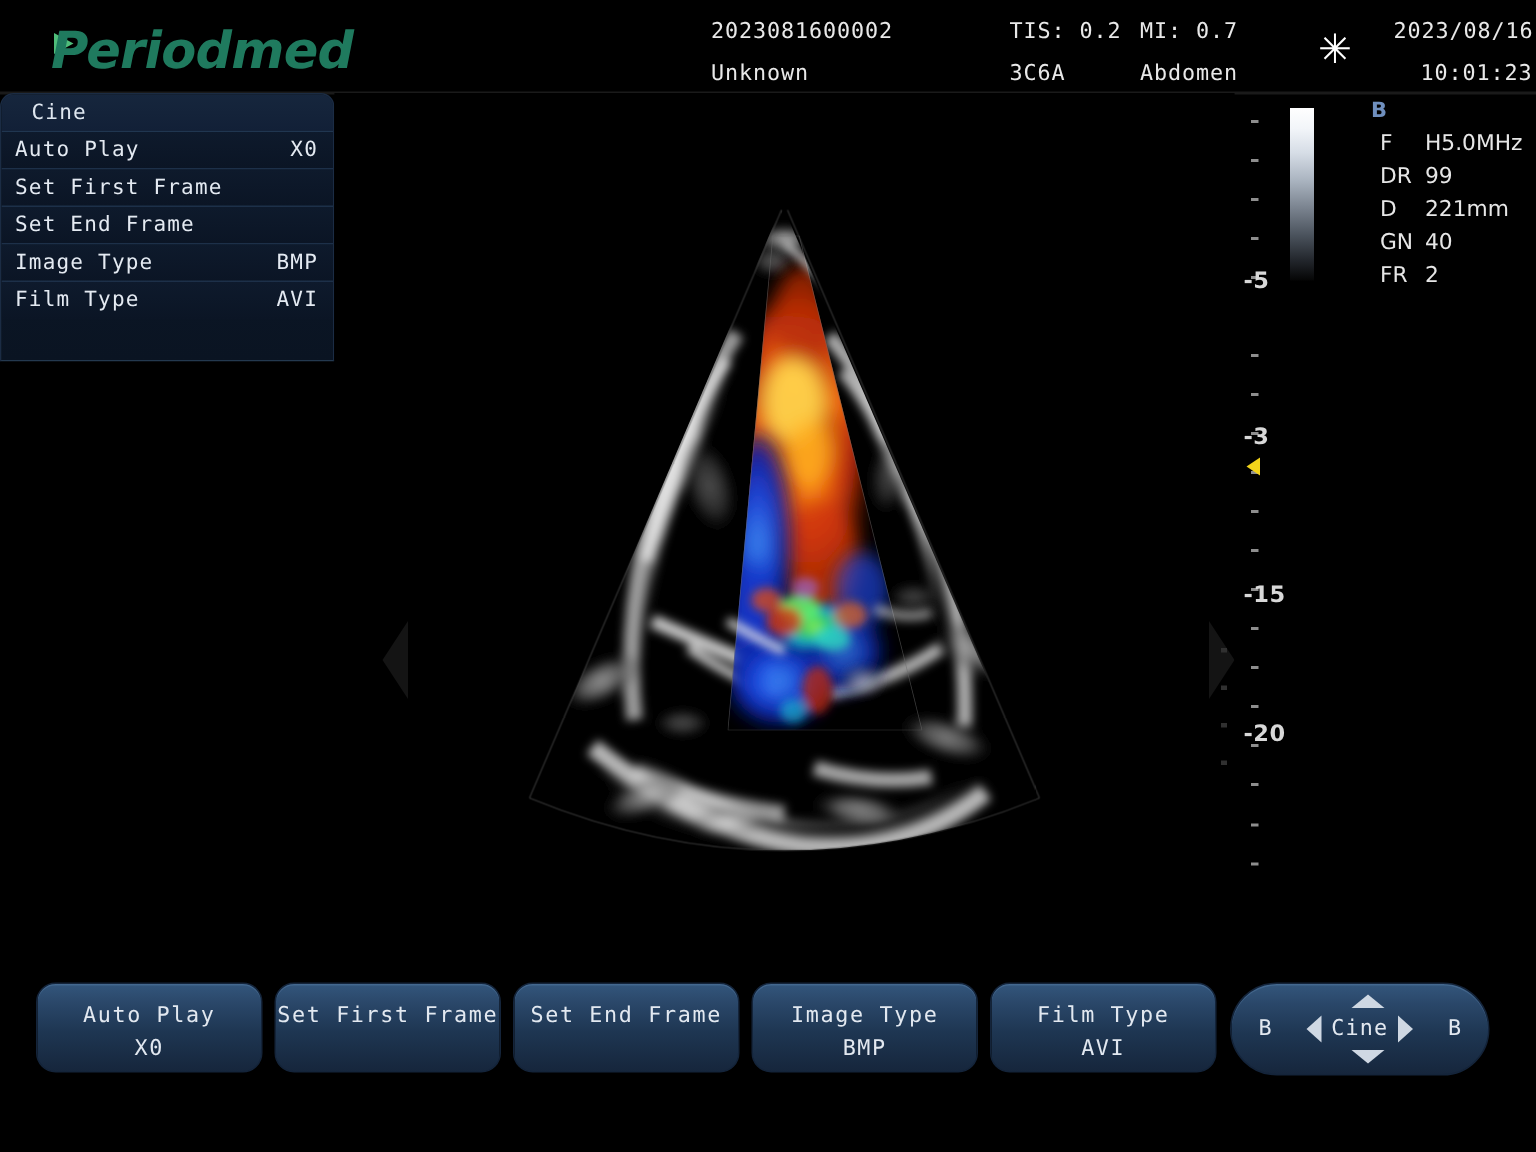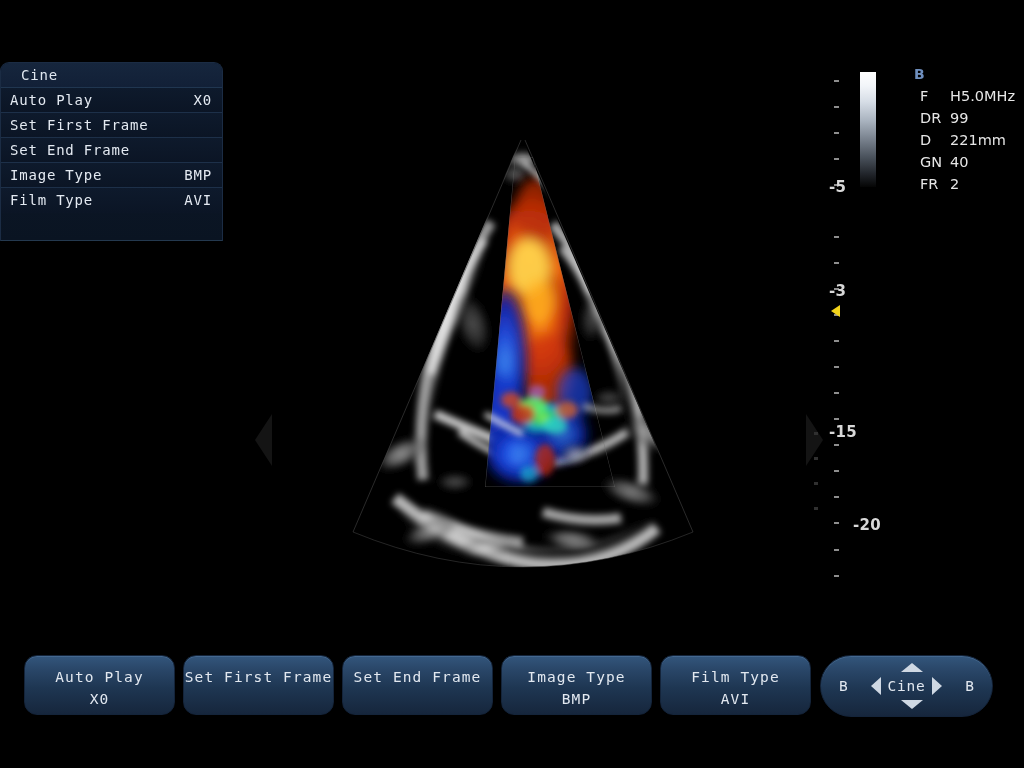--- a/index.html
+++ b/index.html
@@ -273,20 +273,40 @@
     position: absolute; left: 5px; top: 11px;
     color: #d4d4d4; font-size: 14.5px; letter-spacing: 0.8px;
     font-family: "DejaVu Sans Mono", "Liberation Mono", monospace;
   }
 </style>
 </head>
 <body>
 
 <div id="screen">
 
+  <div id="header">
+    <div id="logo-tri"></div>
+    <div id="logo">Periodmed</div>
+
+    <div class="hdr-cell hdr-row1" style="left:474px;">2023081600002</div>
+    <div class="hdr-cell hdr-row2" style="left:474px;">Unknown</div>
+
+    <div class="hdr-cell hdr-row1" style="left:673px;">TIS: 0.2</div>
+    <div class="hdr-cell hdr-row2" style="left:673px;">3C6A</div>
+
+    <div class="hdr-cell hdr-row1" style="left:760px;">MI: 0.7</div>
+    <div class="hdr-cell hdr-row2" style="left:760px;">Abdomen</div>
+
+    <div id="snow-icon">✳</div>
+
+    <div class="hdr-cell hdr-row1" style="left:929px;">2023/08/16</div>
+    <div class="hdr-cell hdr-row2" style="left:947px;">10:01:23</div>
+
+    <div id="hdr-sep"></div>
+  </div>
 
   <div id="menu-panel">
     <div id="menu-title-row">
       <span class="m-label">Cine</span>
     </div>
 
     <div class="menu-row">
       <span class="m-label">Auto Play</span>
       <span class="m-value">X0</span>
     </div>
@@ -486,28 +506,28 @@
 
     <div class="depth-major" style="top:220px;">-3</div>
 
     <div id="focus-marker" style="top:243px;"></div>
 
     <div class="depth-minor" style="top:278px;"></div>
     <div class="depth-minor" style="top:304px;"></div>
     <div class="depth-minor" style="top:330px;"></div>
     <div class="depth-minor" style="top:356px;"></div>
 
-    <div class="depth-major" style="top:325px;margin-top:36px;">-15</div>
+    <div class="depth-major" style="top:325px;">-15</div>
 
     <div class="depth-minor" style="top:382px;"></div>
     <div class="depth-minor" style="top:408px;"></div>
     <div class="depth-minor" style="top:434px;"></div>
     <div class="depth-minor" style="top:460px;"></div>
 
-    <div class="depth-major" style="top:454px;margin-left:24px;">-20</div>
+    <div class="depth-major" style="top:418px;">-20</div>
 
     <div class="depth-minor" style="top:487px;"></div>
     <div class="depth-minor" style="top:513px;"></div>
   </div>
 
   <div id="gray-bar"></div>
 
   <div id="param-panel">
     <div id="param-mode">B</div>
 

